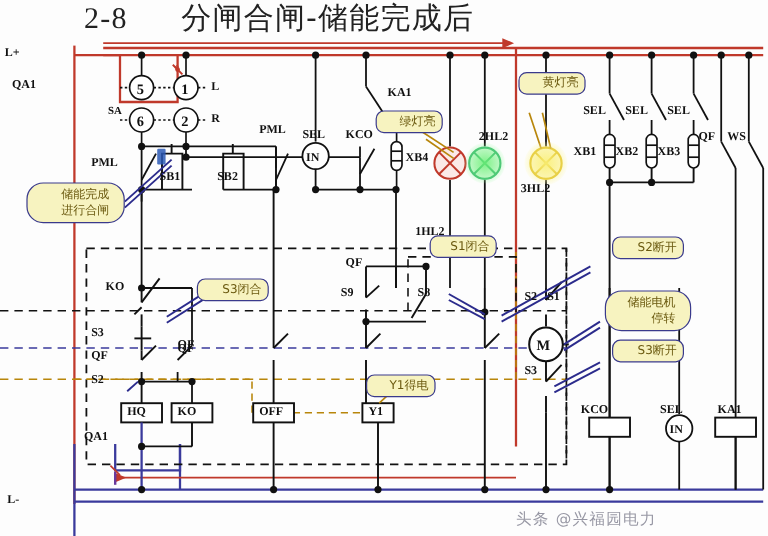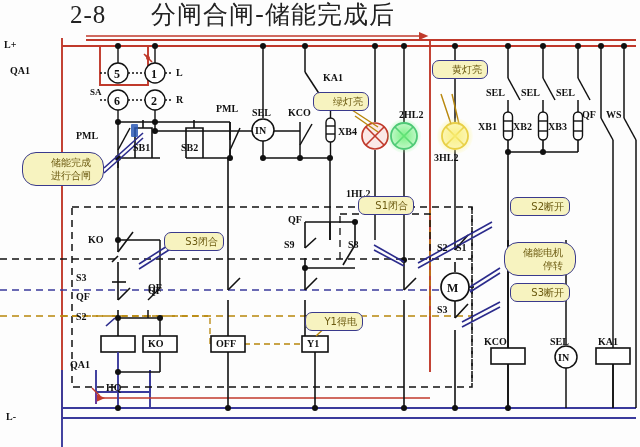--- a/index.html
+++ b/index.html
@@ -470,21 +470,21 @@
   <div class="lbl" style="left:76px;top:292px;">QF</div>
   <div class="lbl" style="left:76px;top:312px;">S2</div>
   <div class="lbl" style="left:284px;top:240px;">S9</div>
   <div class="lbl" style="left:348px;top:240px;">S8</div>
   <div class="lbl" style="left:408px;top:243px;margin-left:48px;">S1</div>
   <div class="lbl" style="left:437px;top:243px;">S2</div>
   <div class="lbl" style="left:437px;top:305px;">S3</div>
   <div class="lbl" style="left:148px;top:286px;">QF</div>
   <div class="lbl" style="left:288px;top:215px;">QF</div>
 
-  <div class="lbl" style="left:106px;top:339px;margin-top:44px;">HQ</div>
+  <div class="lbl" style="left:106px;top:339px;">HQ</div>
   <div class="lbl" style="left:148px;top:339px;">KO</div>
   <div class="lbl" style="left:216px;top:339px;">OFF</div>
   <div class="lbl" style="left:307px;top:339px;">Y1</div>
   <div class="lbl" style="left:484px;top:337px;">KCO</div>
   <div class="lbl" style="left:550px;top:337px;">SEL</div>
   <div class="lbl" style="left:598px;top:337px;">KA1</div>
 
   <div class="callout two" style="left:22px;top:152px;width:82px;">
     <div>储能完成</div>
     <div>进行合闸</div>
@@ -494,13 +494,14 @@
   <div class="callout" style="left:432px;top:60px;width:56px;">黄灯亮</div>
   <div class="callout" style="left:358px;top:196px;width:56px;">S1闭合</div>
   <div class="callout" style="left:510px;top:197px;width:60px;">S2断开</div>
   <div class="callout two" style="left:504px;top:242px;width:72px;">
     <div>储能电机</div>
     <div>停转</div>
   </div>
   <div class="callout" style="left:510px;top:283px;width:60px;">S3断开</div>
   <div class="callout" style="left:305px;top:312px;width:58px;">Y1得电</div>
 
+  <div class="wm">头条 @兴福园电力</div>
 </div>
 
 </body></html>

